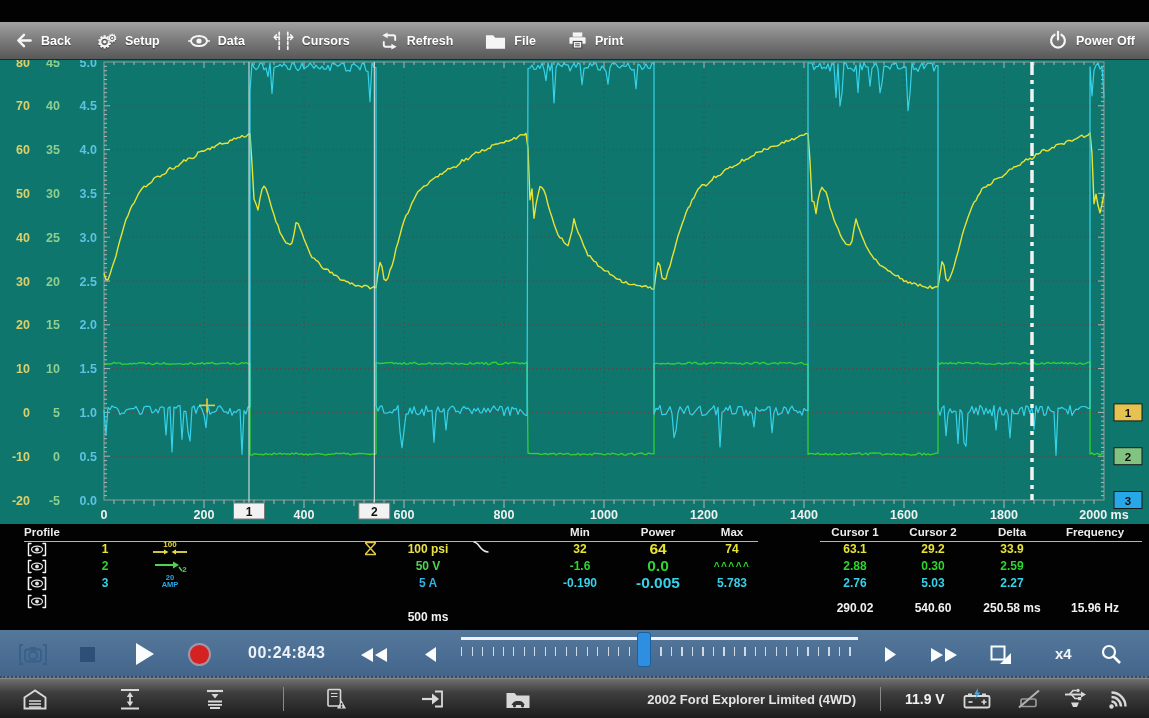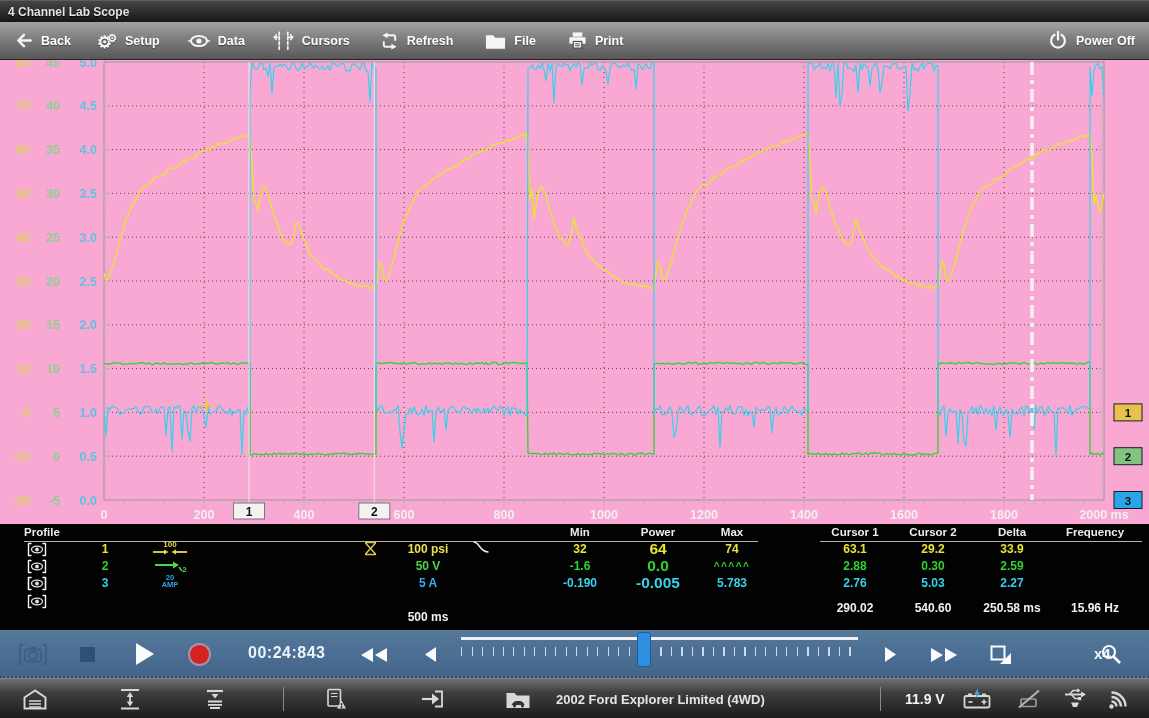--- a/index.html
+++ b/index.html
@@ -16,21 +16,21 @@
     border-bottom:1px solid #262626;display:flex;align-items:center;padding:0 14px;}
   .tbtn{display:flex;align-items:center;gap:8px;color:#fff;font-size:12.5px;font-weight:bold;
     text-shadow:0 1px 1px rgba(0,0,0,.45);white-space:nowrap;}
   .tbtn svg{display:block}
   .ic{stroke:#f5f5f5;fill:none;stroke-linecap:round;stroke-linejoin:round;}
   .icf{fill:#f5f5f5;stroke:none;}
   .gear{color:#f5f5f5;font-size:17px;line-height:17px;text-shadow:0 1px 1px rgba(0,0,0,.45);}
   .gear small{font-size:11px;vertical-align:6px;margin-left:-5px;}
   .spacer{flex:1}
   
-  .scope{position:absolute;left:0;top:60px;width:1149px;height:464px;background:#f9a8d4;overflow:hidden;}
+  .scope{position:absolute;left:0;top:60px;width:1149px;height:464px;background:#0f766e;overflow:hidden;}
   #scope-svg{position:absolute;left:0;top:0;}
   #scope-svg text{font-family:"Liberation Sans",sans-serif;}
   
   .panel{position:absolute;left:0;top:524px;width:929px;height:106px;background:#020202;}
   .hdr{position:absolute;font-weight:bold;font-size:11.5px;color:#ececec;width:80px;text-align:center;top:2px;}
   .rule{position:absolute;top:17px;height:1px;background:#b5b5b5;}
   .val{position:absolute;width:80px;text-align:center;font-weight:bold;font-size:12px;}
   .live{font-size:15.5px;}
   .c-y{color:#e8e332}.c-g{color:#2fd42f}.c-c{color:#35d2ea}.c-w{color:#f0f0f0}
   .caret{font-size:10px;letter-spacing:1.5px;}
@@ -46,37 +46,34 @@
     border-bottom:2px dotted rgba(10,25,40,.45);box-sizing:border-box;}
   .playbar>*{position:absolute;}
   .ptime{color:#eef3f9;font-size:16px;font-weight:bold;letter-spacing:.5px;}
   .stopsq{width:15px;height:15px;background:#2e5078;}
   .rec{width:19px;height:19px;border-radius:50%;background:#d42222;box-shadow:0 0 0 2px rgba(255,185,185,.5);}
   .track{position:absolute;left:461px;top:7px;width:397px;height:2.5px;background:#eef2f7;}
   .ticks{position:absolute;left:461px;top:17px;width:397px;height:9px;
     background:repeating-linear-gradient(90deg,rgba(240,245,250,.8) 0 1px,transparent 1px 10.5px);}
   .thumb{position:absolute;left:637px;top:2px;width:12px;height:33px;background:#2e8fe0;
     border:1px solid #1b5f9e;border-radius:3px;}
-  .xspeed{color:#f2f6fa;font-size:15px;font-weight:bold;margin-left:39px;}
+  .xspeed{color:#f2f6fa;font-size:15px;font-weight:bold;}
   
   .statusbar{position:absolute;left:0;top:678px;width:1149px;height:40px;box-sizing:border-box;
     background:linear-gradient(180deg,#6f6f6f,#3e3e3e 35%,#1c1c1c);border-top:1px solid #868686;}
   .statusbar>*{position:absolute;}
   .sdiv{width:1px;height:24px;background:#8a8a8a;top:8px;}
-  .vehicle{color:#e4e4e4;font-size:13px;font-weight:bold;text-align:left;width:300px;top:13px;}
+  .vehicle{color:#e4e4e4;font-size:13px;font-weight:bold;text-align:right;width:300px;top:13px;}
   .volts{color:#f2f2f2;font-size:14px;font-weight:bold;top:12px;}
 </style>
 </head>
 <body>
 
 <div class="app">
 
-  <div class="titlebar">
-    <span>4 Channel Lab Scope</span>
-  </div>
 
   <div class="toolbar">
     <div class="tbtn">
       <svg width="19" height="19" viewBox="0 0 20 20">
           <path class="ic" stroke-width="2.6" d="M17.5 10 H5 M10.5 4 L4.5 10 L10.5 16"></path>
         </svg>
       <span>Back</span>
     </div>
     <div class="tbtn" style="margin-left:26px">
       <span class="gear">⚙<small>⚙</small></span>

